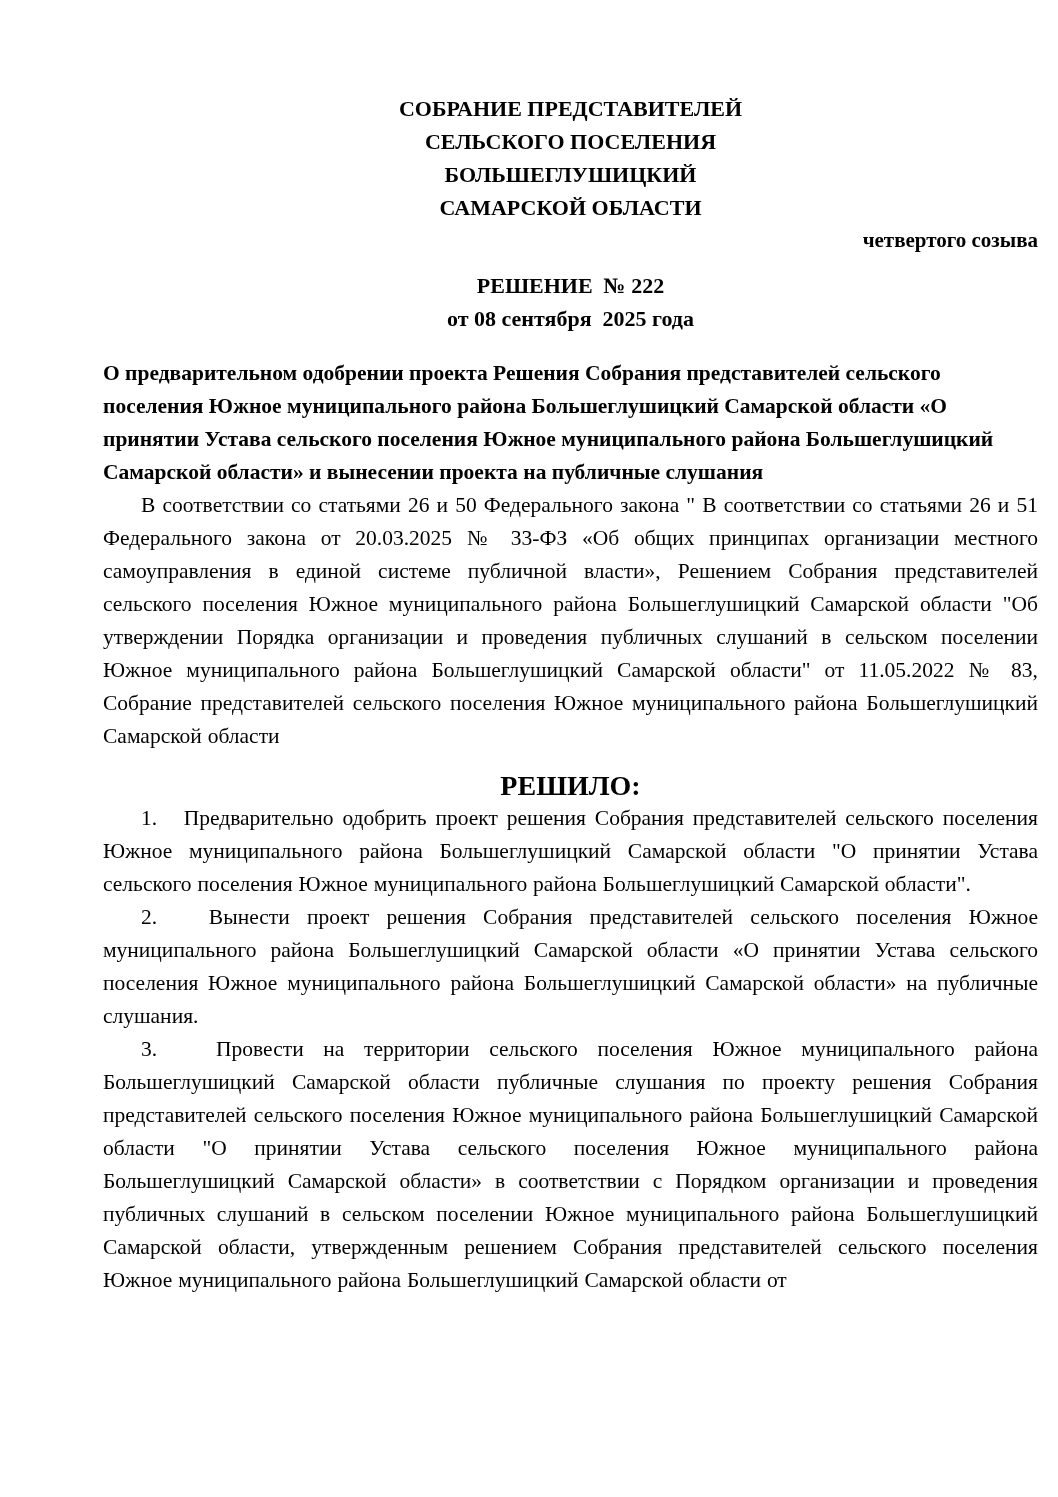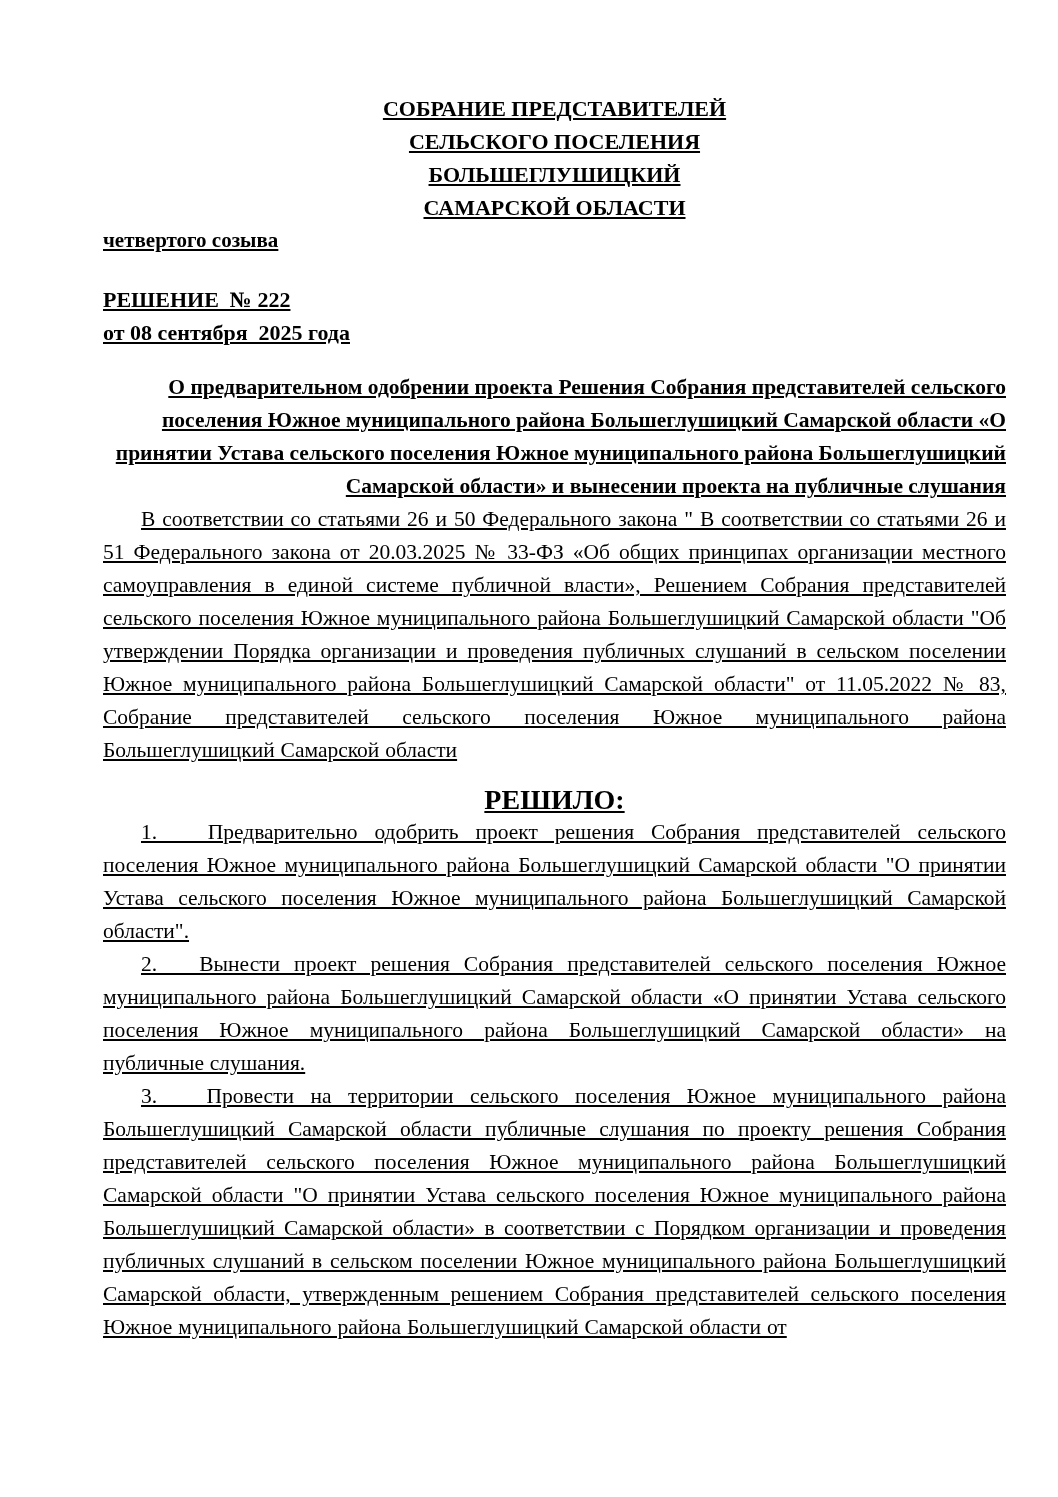--- a/index.html
+++ b/index.html
@@ -8,45 +8,44 @@
     width: 1058px;
     height: 1497px;
     background: #ffffff;
     color: #000000;
     font-family: "Liberation Serif", "DejaVu Serif", serif;
     position: relative;
     overflow: hidden;
     margin: 0 auto;
   }
   .content {
-    padding: 92px 52px 0 103px;
-    text-decoration: underline;
+    padding: 92px 20px 0 103px;
   }
   .org-header {
     text-align: center;
     font-weight: bold;
     font-size: 22px;
     line-height: 33px;
   }
   .org-line { white-space: pre-wrap; }
   .convocation {
-    text-align: left;
+    text-align: right;
     font-weight: bold;
     font-size: 21px;
     line-height: 33px;
   }
   .decision-block {
-    text-align: left;
+    text-align: center;
     font-weight: bold;
     font-size: 22px;
     line-height: 33px;
-    margin-top: 26px;
+    margin-top: 12px;
   }
   .doc-title {
-    text-align: right;
+    text-align: left;
     font-weight: bold;
     font-size: 21.5px;
     line-height: 33px;
     margin-top: 22px;
   }
   .body-par {
     text-align: justify;
     font-size: 21.5px;
     line-height: 33px;
     text-indent: 38px;

